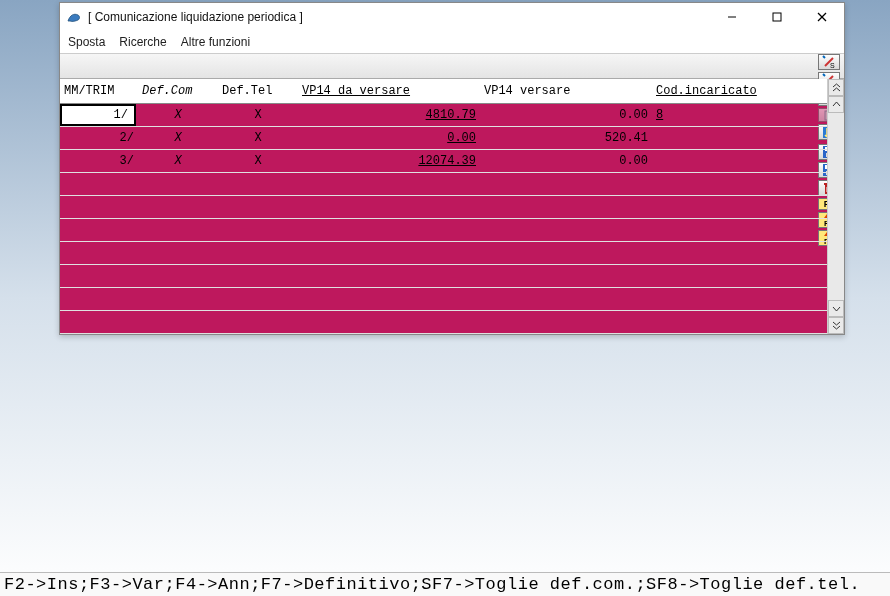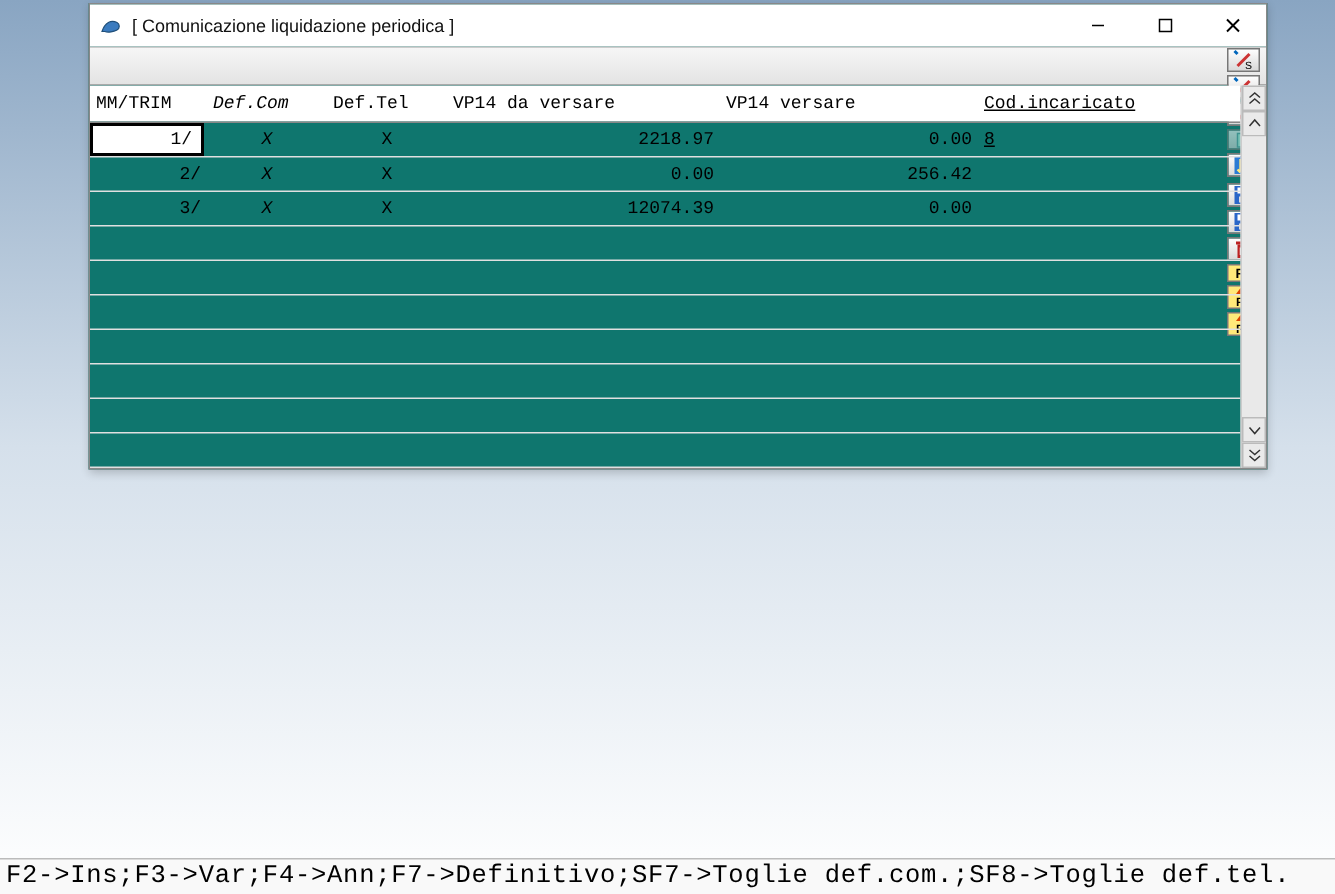--- a/index.html
+++ b/index.html
@@ -11,21 +11,21 @@
     overflow: hidden;
   }
   body {
     background: linear-gradient(to bottom, #89a5c2 0%, #d5e0eb 50%, #ffffff 100%);
     position: relative;
   }
   .window {
     position: absolute;
     left: 59px; top: 2px;
     width: 786px;
-    background: #0f766e;
+    background: #be185d;
     border: 1px solid #888;
     box-shadow: 0 2px 6px rgba(0,0,0,0.2);
   }
   .titlebar {
     height: 28px;
     display: flex;
     align-items: center;
     background: #fff;
     padding-left: 6px;
   }
@@ -104,21 +104,21 @@
   table.grid td {
     border-bottom: 1px solid #e0e0e0;
     padding: 0 4px;
     height: 23px;
     white-space: nowrap;
     color: #000;
   }
   .c-mm { width: 78px; text-align: right; padding-right: 8px;}
   .c-defcom { width: 80px; text-align: center; font-style: italic; }
   .c-deftel { width: 80px; text-align: center; }
-  .c-vers { width: 182px; text-align: right; }
+  .c-vers { width: 182px; text-align: right; text-decoration: underline; }
   .c-cred { width: 172px; text-align: right; }
   .c-cod  { text-align: left; padding-left: 6px; text-decoration: underline; }
   td.selcell {
     position: relative;
   }
   td.selcell .selbox {
     position: absolute;
     left: 0; top: 0;
     width: 76px; height: 22px;
     border: 2px solid #000;
@@ -185,20 +185,25 @@
       </div>
       <div class="winbtn">
         <svg width="10" height="10">
             <line x1="1" y1="1" x2="9" y2="9" stroke="#000" stroke-width="1.3"></line>
             <line x1="9" y1="1" x2="1" y2="9" stroke="#000" stroke-width="1.3"></line>
           </svg>
       </div>
     </div>
   </div>
 
+  <div class="menubar">
+    <span>Sposta</span>
+    <span>Ricerche</span>
+    <span>Altre funzioni</span>
+  </div>
 
   <div class="toolbar">
     <div class="tbtn">
       <svg width="14" height="14">
           <line x1="3" y1="11" x2="11" y2="3" stroke="#c33" stroke-width="2"></line>
           <path d="M3 3 L1 1" stroke="#06b" stroke-width="2"></path>
           <text x="8" y="13" font-size="7" fill="#000">S</text>
         </svg>
     </div>
     <div class="tbtn">
@@ -280,30 +285,30 @@
             <th class="c-cod">Cod.incaricato</th>
           </tr>
         </thead>
         <tbody id="grid-body">
             <tr>
               <td class="c-mm selcell">
                 <div class="selbox">1/</div>
               </td>
               <td class="c-defcom">X</td>
               <td class="c-deftel">X</td>
-              <td class="c-vers">2218.97</td>
+              <td class="c-vers">4810.79</td>
               <td class="c-cred">0.00</td>
               <td class="c-cod">8</td>
             </tr>
             <tr>
               <td class="c-mm">2/</td>
               <td class="c-defcom">X</td>
               <td class="c-deftel">X</td>
               <td class="c-vers">0.00</td>
-              <td class="c-cred">256.42</td>
+              <td class="c-cred">520.41</td>
               <td class="c-cod"></td>
             </tr>
             <tr>
               <td class="c-mm">3/</td>
               <td class="c-defcom">X</td>
               <td class="c-deftel">X</td>
               <td class="c-vers">12074.39</td>
               <td class="c-cred">0.00</td>
               <td class="c-cod"></td>
             </tr>

